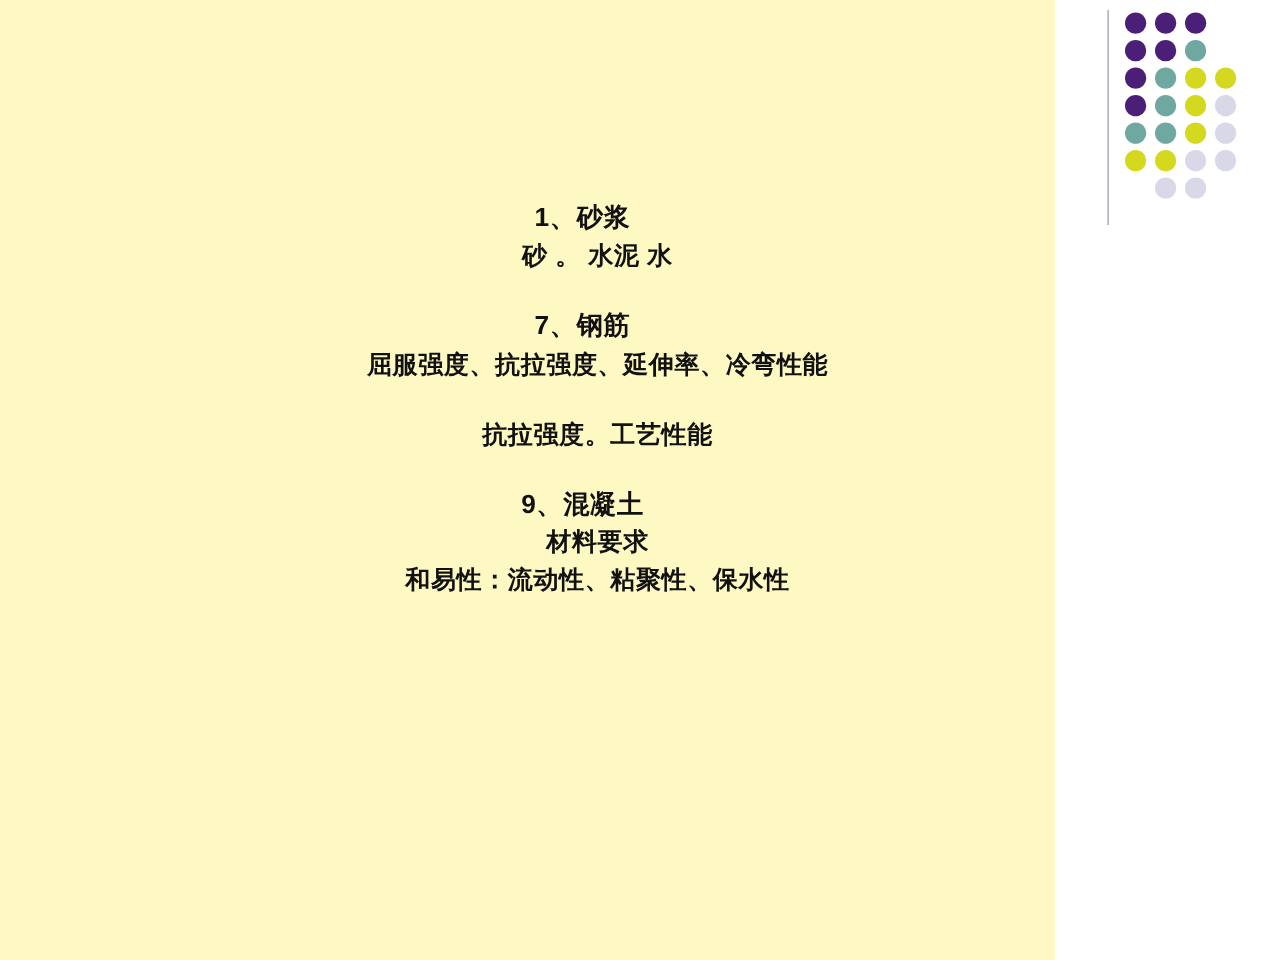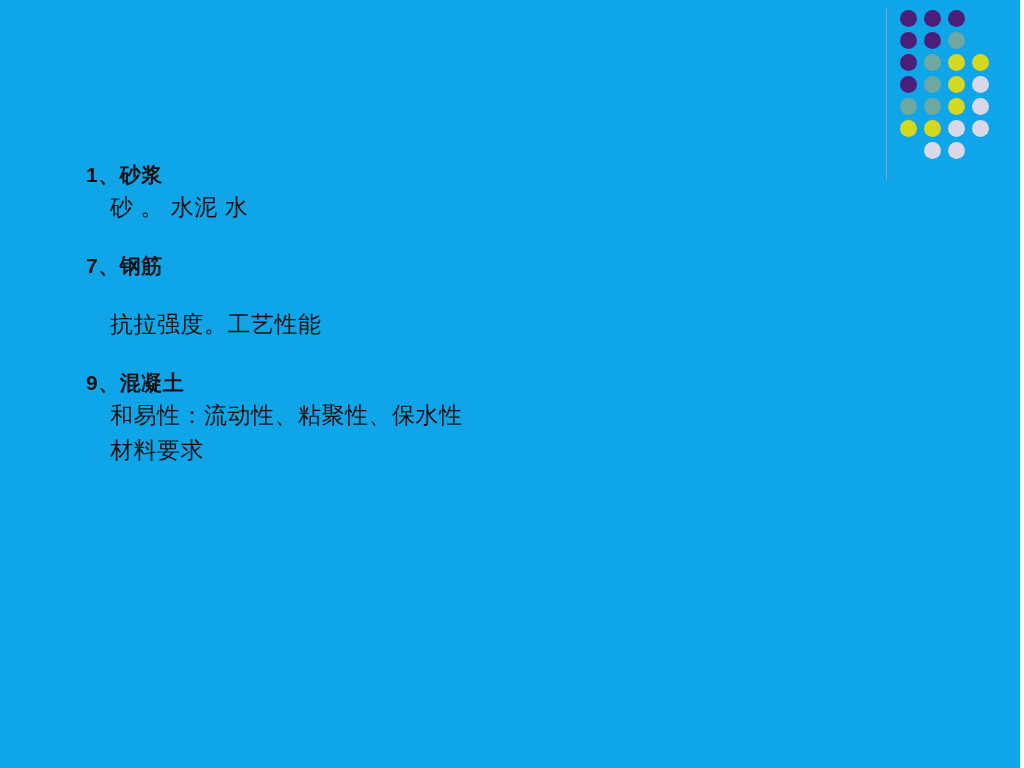--- a/index.html
+++ b/index.html
@@ -9,23 +9,24 @@
   body {
     width: 1024px;
     height: 768px;
     background: #ffffff;
     font-family: "Liberation Sans", "DejaVu Sans", sans-serif;
     overflow: hidden;
     position: relative;
   }
   #slide {
     position: relative;
-    width: 1020px;
+    width: 844px;
     height: 768px;
-    background: #0ea5e9;
+    background: #fef9c3;
+    text-align: center;
   }
 
   
   #dot-decoration {
     position: absolute;
     left: 900px;
     top: 10px;
     width: 110px;
     height: 160px;
   }
@@ -58,22 +59,22 @@
     margin-bottom: 0;
   }
   .heading {
     font-size: 21px;
     font-weight: bold;
     color: #111111;
     line-height: 1.45;
     letter-spacing: 0.5px;
   }
   .sub {
-    font-size: 23px;
-    font-weight: normal;
+    font-size: 20px;
+    font-weight: bold;
     color: #111111;
     line-height: 1.5;
     letter-spacing: 0.5px;
     padding-left: 24px;
   }
 </style>
 </head>
 <body>
 
 <div id="slide">
@@ -109,26 +110,27 @@
 
   <div id="content">
 
     <div class="block">
       <div class="heading">1、砂浆</div>
       <div class="sub">砂 。 水泥 水</div>
     </div>
 
     <div class="block">
       <div class="heading">7、钢筋</div>
+      <div class="sub">屈服强度、抗拉强度、延伸率、冷弯性能</div>
     </div>
 
     <div class="block">
       <div class="sub">抗拉强度。工艺性能</div>
     </div>
 
     <div class="block">
       <div class="heading">9、混凝土</div>
+      <div class="sub">材料要求</div>
       <div class="sub">和易性：流动性、粘聚性、保水性</div>
-      <div class="sub">材料要求</div>
     </div>
 
   </div>
 </div>
 
 </body></html>

